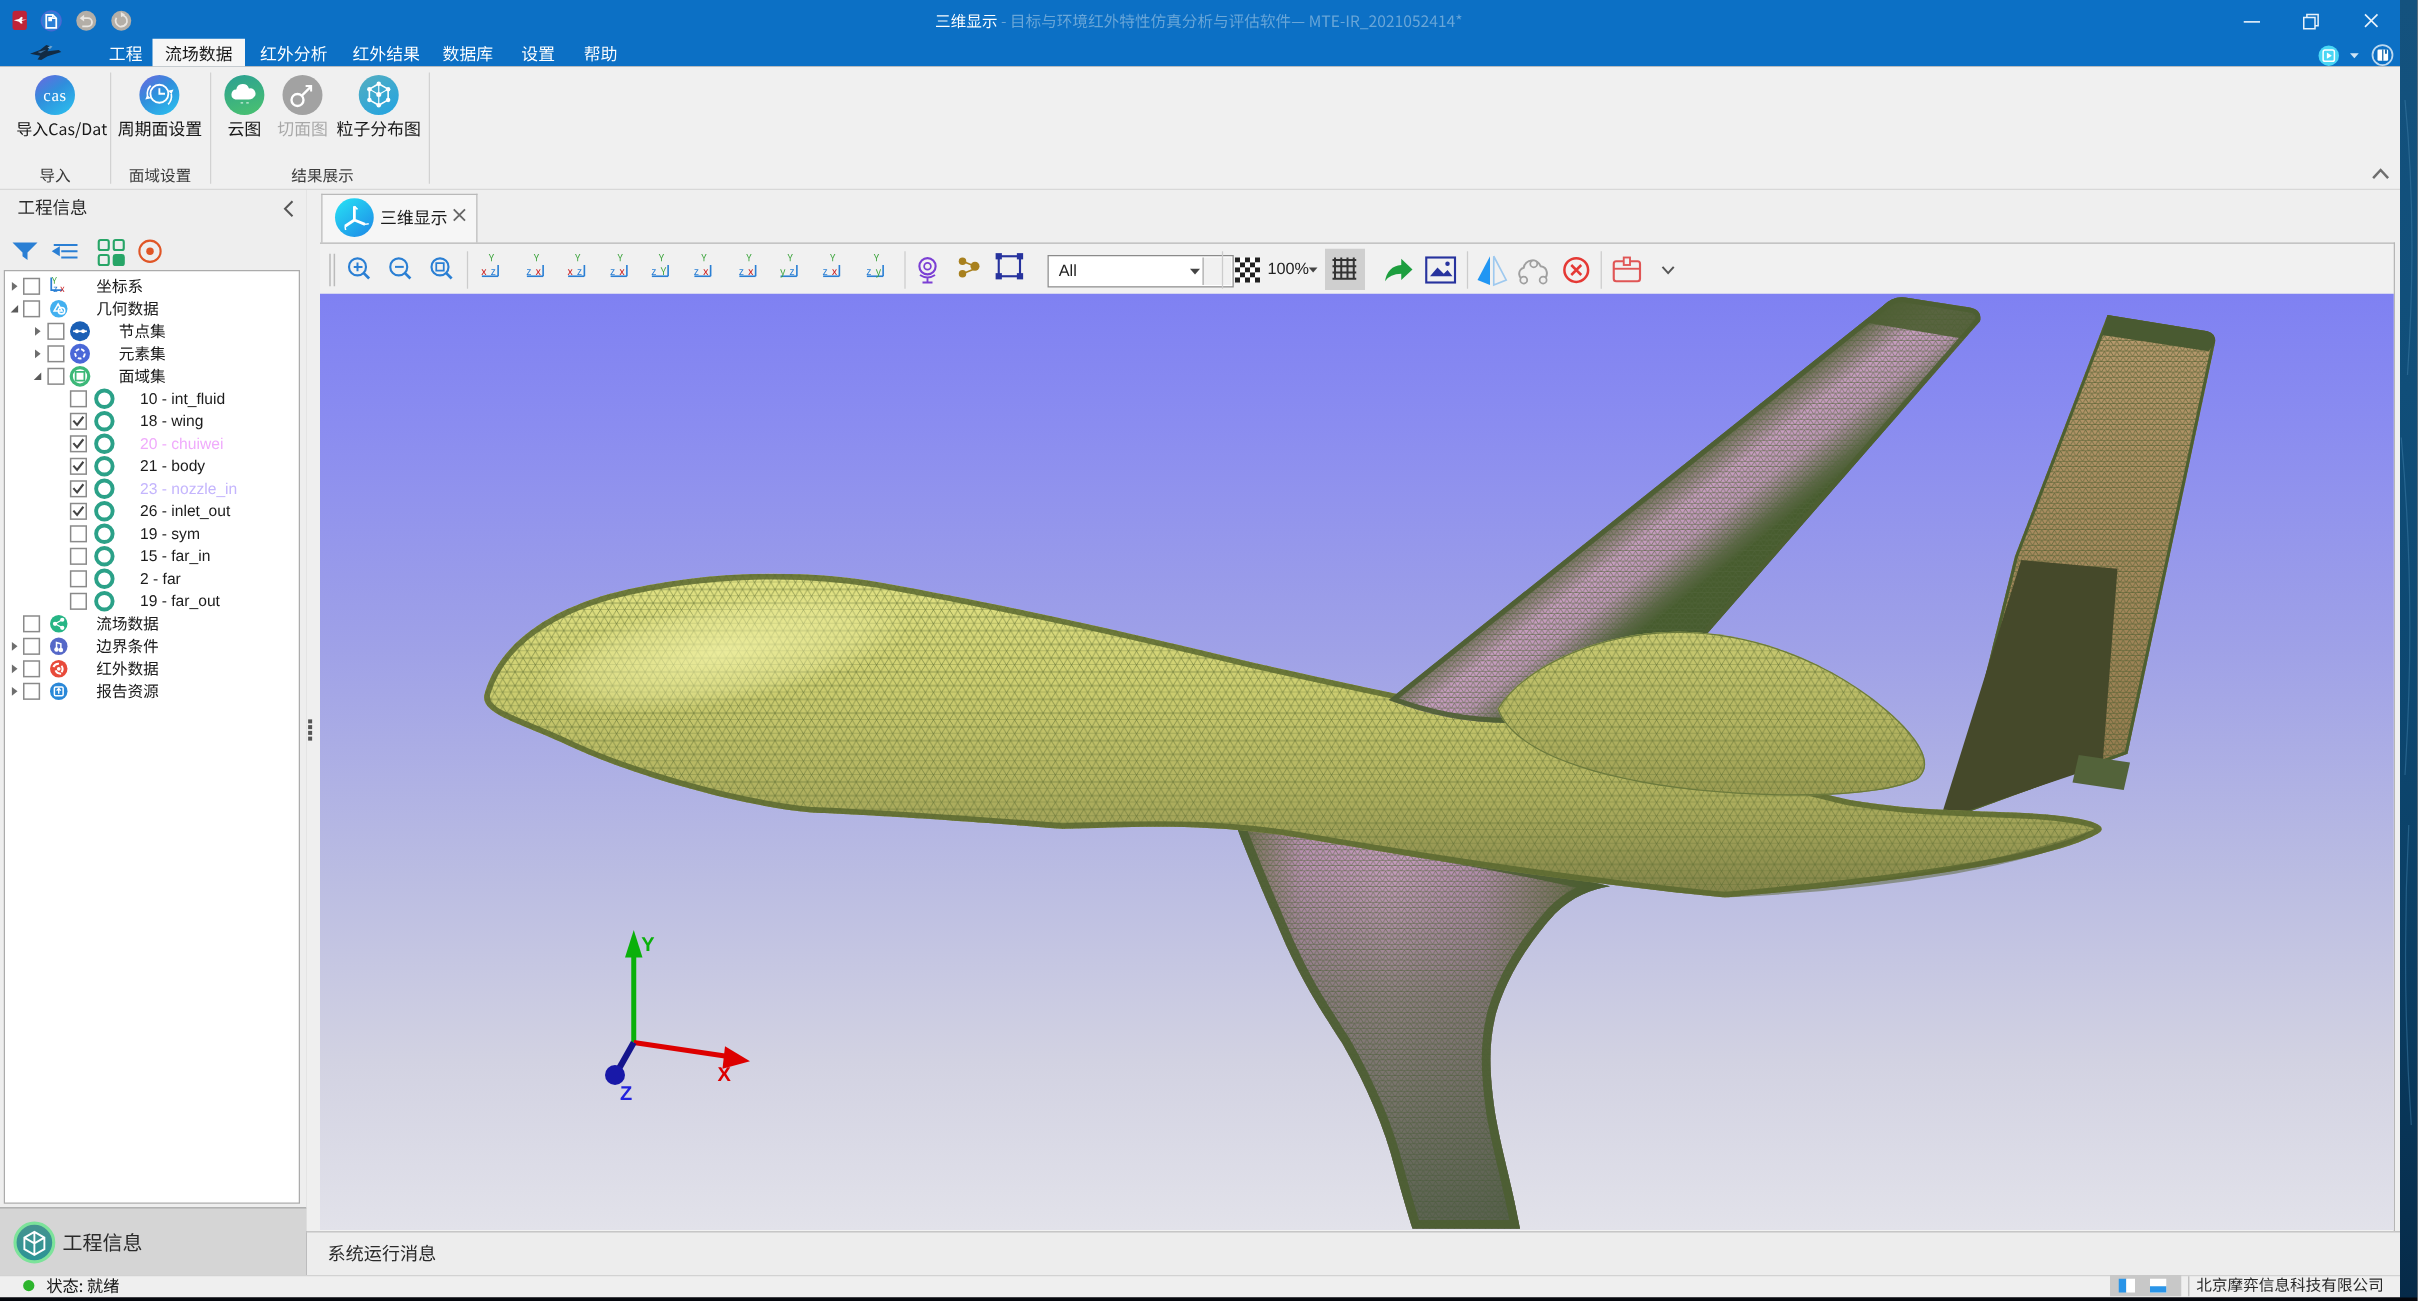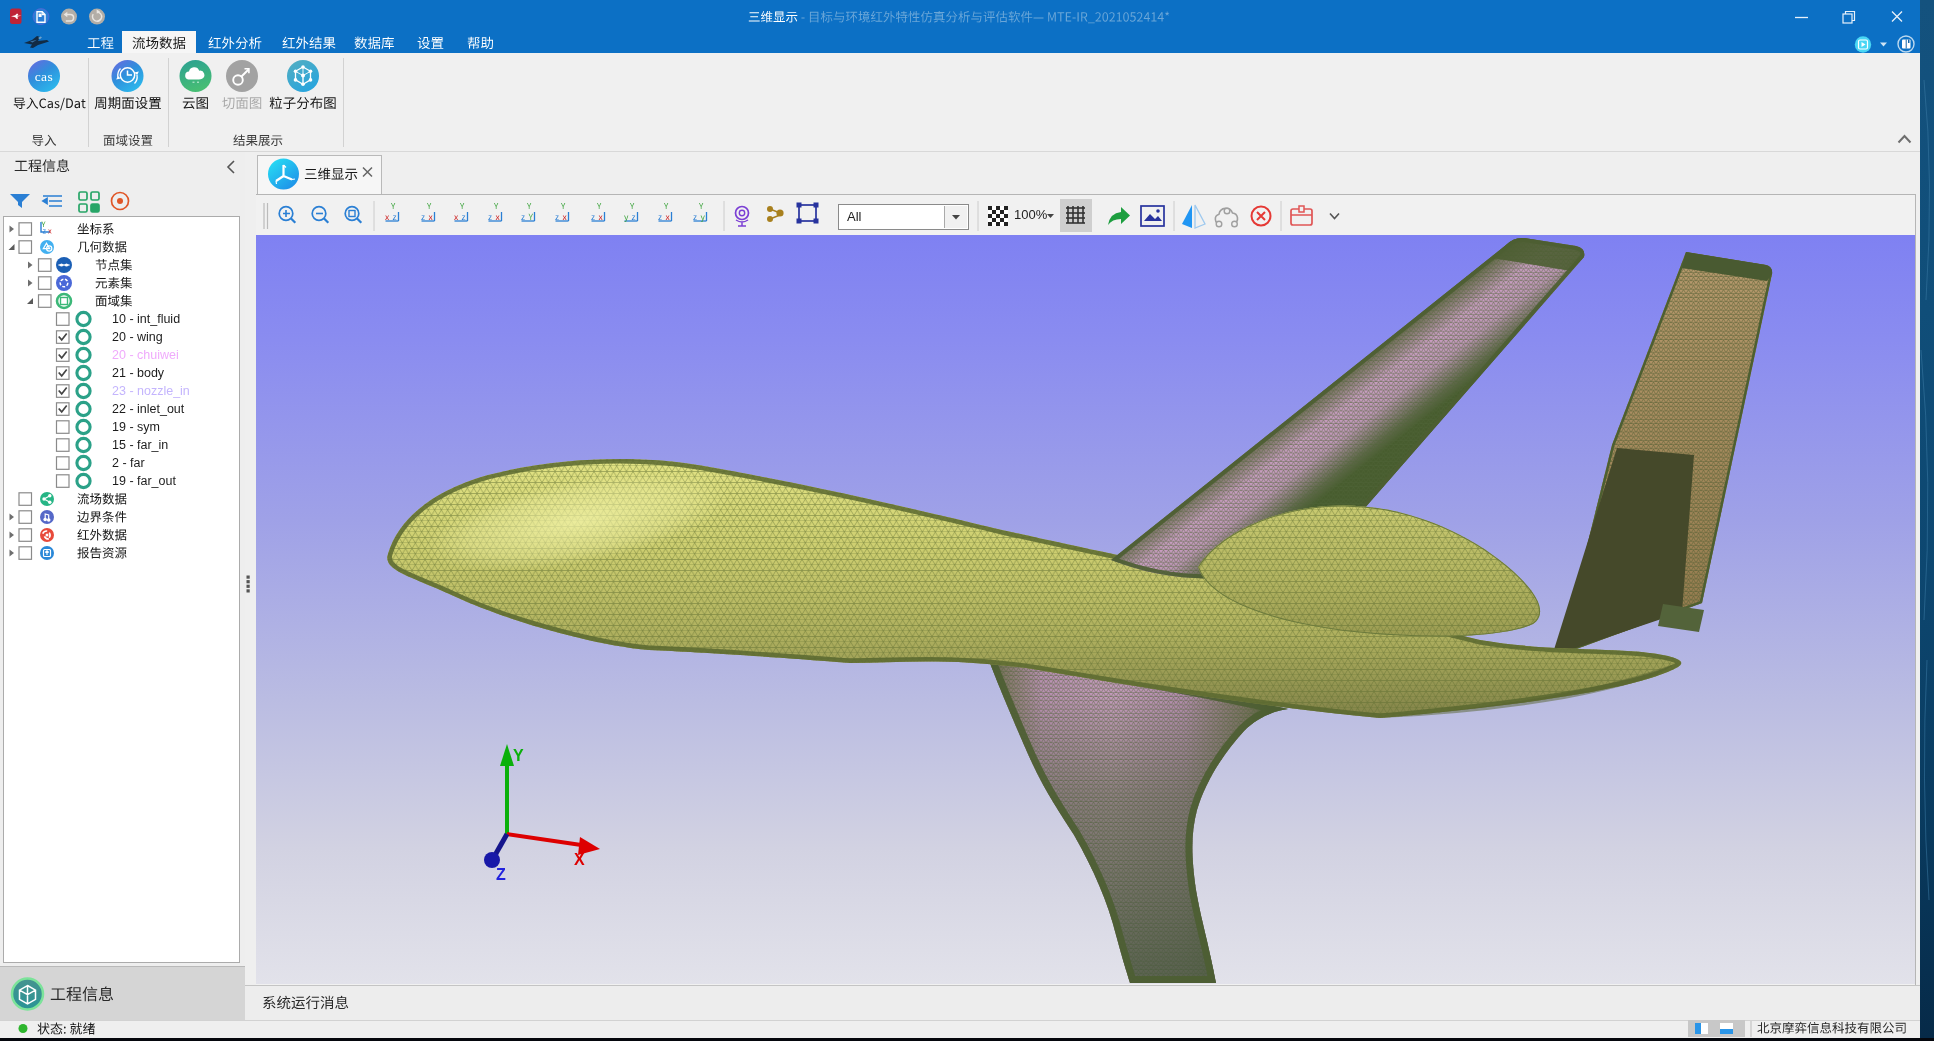--- a/index.html
+++ b/index.html
@@ -144,30 +144,30 @@
 </svg>
   </div>
 <div style="position:absolute;left:245px;top:985px;width:1675px;height:35px;background:#ededed;border-top:1px solid #c4c4c4;box-sizing:border-box"></div>
 <div style="position:absolute;left:0;top:966px;width:245px;height:54px;background:#d5d5d5;border-top:1px solid #b9b9b9;box-sizing:border-box"></div>
 <div style="position:absolute;left:0;top:1020px;width:1920px;height:18px;background:#efefef;border-top:1px solid #d2d2d2;box-sizing:border-box"></div>
 <div style="position:absolute;left:0;top:1038px;width:1934px;height:3px;background:#05070d"></div>
 <div style="position:absolute;left:1920px;top:0;width:14px;height:1038px;background:linear-gradient(180deg,#14527e 0%,#104e79 30%,#0d4770 55%,#093a5e 80%,#062a48 100%)"></div>
 <div style="position:absolute;left:122px;top:31px;width:74px;height:22px;background:#f6f6f6"></div>
 <div style="position:absolute;left:3px;top:216px;width:237px;height:747px;background:#fff;border:1px solid #ababab;box-sizing:border-box"></div>
 <div style="position:absolute;left:112.0px;top:311.5px;font:12.5px 'Liberation Sans',sans-serif;color:#1c1c1c;white-space:nowrap">10 - int_fluid</div>
-<div style="position:absolute;left:112.0px;top:329.5px;font:12.5px 'Liberation Sans',sans-serif;color:#1c1c1c;white-space:nowrap">20 - wing</div>
+<div style="position:absolute;left:112.0px;top:329.5px;font:12.5px 'Liberation Sans',sans-serif;color:#1c1c1c;white-space:nowrap">18 - wing</div>
 <div style="position:absolute;left:112.0px;top:347.5px;font:12.5px 'Liberation Sans',sans-serif;color:#f0abfc;white-space:nowrap">20 - chuiwei</div>
 <div style="position:absolute;left:112.0px;top:365.5px;font:12.5px 'Liberation Sans',sans-serif;color:#1c1c1c;white-space:nowrap">21 - body</div>
 <div style="position:absolute;left:112.0px;top:383.5px;font:12.5px 'Liberation Sans',sans-serif;color:#c4b5fd;white-space:nowrap">23 - nozzle_in</div>
-<div style="position:absolute;left:112.0px;top:401.5px;font:12.5px 'Liberation Sans',sans-serif;color:#1c1c1c;white-space:nowrap">22 - inlet_out</div>
+<div style="position:absolute;left:112.0px;top:401.5px;font:12.5px 'Liberation Sans',sans-serif;color:#1c1c1c;white-space:nowrap">26 - inlet_out</div>
 <div style="position:absolute;left:112.0px;top:419.5px;font:12.5px 'Liberation Sans',sans-serif;color:#1c1c1c;white-space:nowrap">19 - sym</div>
 <div style="position:absolute;left:112.0px;top:437.5px;font:12.5px 'Liberation Sans',sans-serif;color:#1c1c1c;white-space:nowrap">15 - far_in</div>
 <div style="position:absolute;left:112.0px;top:455.5px;font:12.5px 'Liberation Sans',sans-serif;color:#1c1c1c;white-space:nowrap">2 - far</div>
 <div style="position:absolute;left:112.0px;top:473.5px;font:12.5px 'Liberation Sans',sans-serif;color:#1c1c1c;white-space:nowrap">19 - far_out</div>
-<div style="position:absolute;left:838px;top:204px;width:131px;height:26px;background:#fff;border:1px solid #8a8a8a;box-sizing:border-box">
+<div style="position:absolute;left:838px;top:204px;width:149px;height:26px;background:#fff;border:1px solid #8a8a8a;box-sizing:border-box">
     <span style="position:absolute;left:8px;top:4px;font:13px 'Liberation Sans',sans-serif;color:#222">All</span>
     <span style="position:absolute;right:1px;top:1px;width:22px;height:22px;background:#f1f1f1;border-left:1px solid #aaa"></span>
   </div>
 <div style="position:absolute;left:1014px;top:207px;font:13px 'Liberation Sans',sans-serif;color:#222">100%</div>
 <div style="position:absolute;left:1060px;top:199px;width:32px;height:33px;background:#cfcfcf"></div>
 <div style="position:absolute;left:1688px;top:1020px;width:57px;height:17px;background:#c8c8c8"></div>
 <svg width="1934" height="1041" viewBox="0 0 1934 1041" style="position:absolute;left:0;top:0;pointer-events:none">
 <defs>
       <linearGradient id="gBlue" x1="0" y1="0" x2="0.7" y2="1">
         <stop offset="0" stop-color="#6e66e0"></stop>

